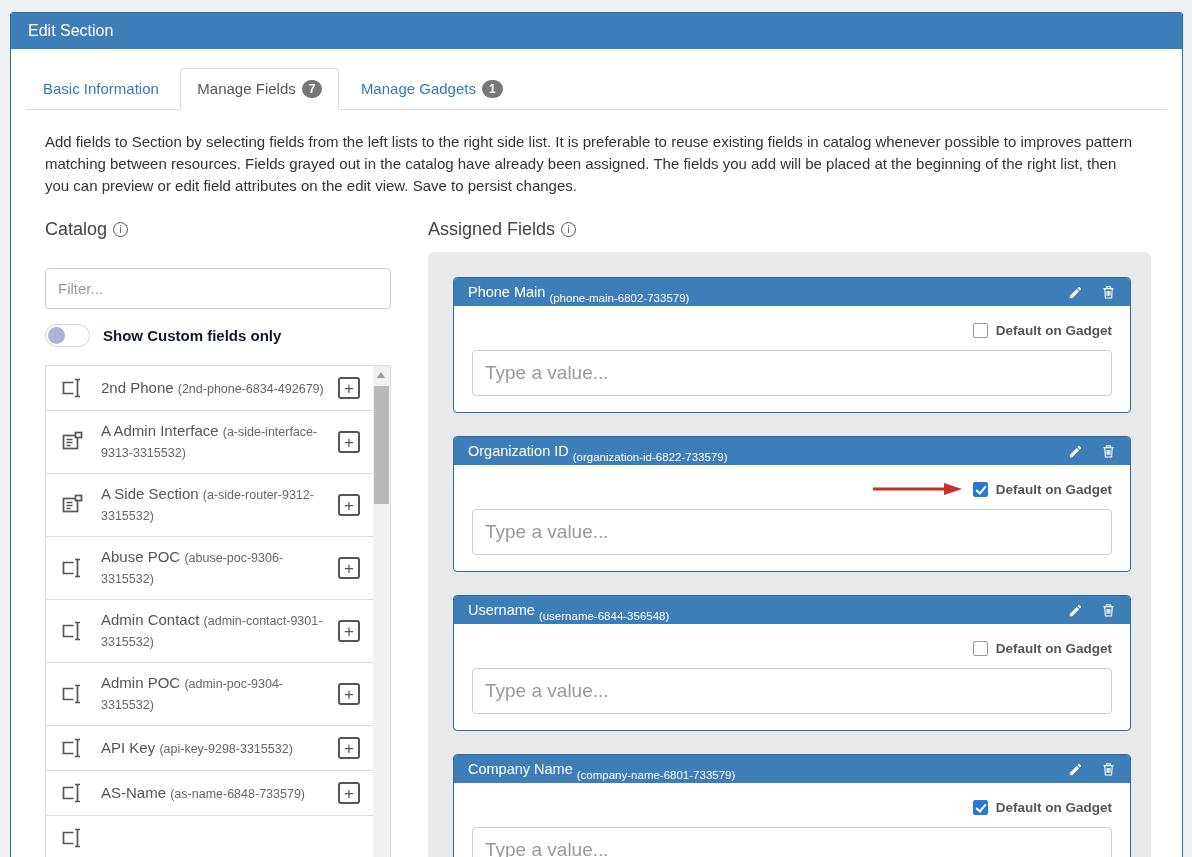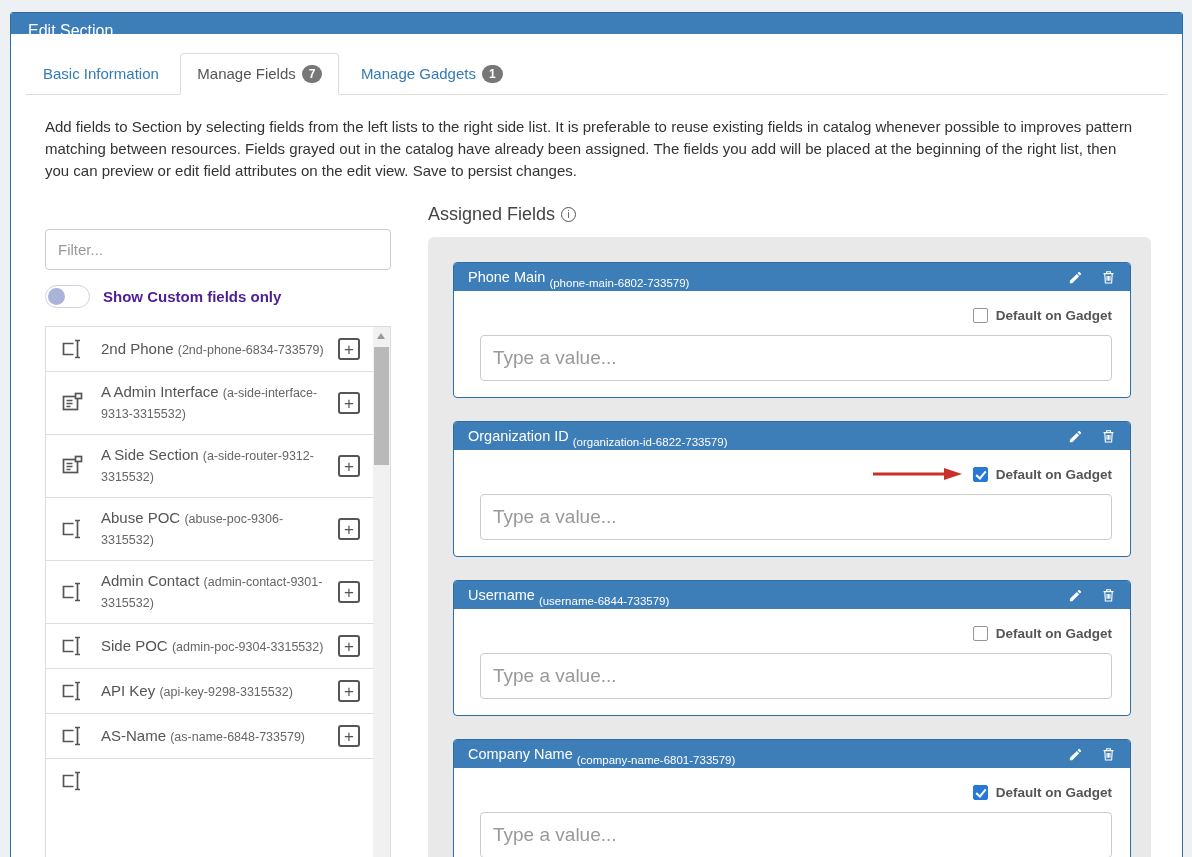--- a/index.html
+++ b/index.html
@@ -18,21 +18,21 @@
     background:#edf1f4;
     font-family:"Liberation Sans","DejaVu Sans",sans-serif;
     color:#333;
     position:relative;
   }
   .panel{
     position:absolute;left:10px;top:12px;width:1173px;height:980px;
     background:#fff;border:1px solid var(--panel-border-blue);border-radius:3px;
   }
   .panel-heading{
-    background:var(--header-blue);color:#fff;height:21px;line-height:35px;
+    background:var(--header-blue);color:#fff;height:36px;line-height:35px;
     padding:0 17px;font-size:16px;border-radius:2px 2px 0 0;
   }
   .panel-body{padding:18px 15px 0 15px;}
 
   
   ul.tabs{list-style:none;border-bottom:1px solid #ddd;display:block;height:43px;}
   ul.tabs li{
     display:inline-block;padding:11px 16px;font-size:15px;color:var(--link-blue);
     cursor:pointer;border:1px solid transparent;border-radius:4px 4px 0 0;
     margin-bottom:-1px;position:relative;top:1px;background:transparent;
@@ -59,33 +59,33 @@
     display:inline-block;width:15px;height:15px;border:1px solid #555;border-radius:50%;
     font-size:10px;line-height:13px;text-align:center;color:#555;vertical-align:2px;
     margin-left:6px;font-style:normal;
   }
   .info-icon::before{content:"i";}
 
   
   .col-catalog{width:346px;flex:none;}
   .filter-input{
     width:100%;height:41px;border:1px solid #ccc;border-radius:4px;padding:14px 12px;
-    font-size:15px;font-family:inherit;color:#333;outline:none;margin-top:25px;
+    font-size:15px;font-family:inherit;color:#333;outline:none;margin-top:16px;
   }
   .filter-input::placeholder{color:#999;}
   .toggle-row{display:flex;align-items:center;margin-top:14px;height:24px;}
   .toggle{
     width:45px;height:23px;border:1px solid #ced3e0;border-radius:12px;background:#fff;
     position:relative;display:inline-block;cursor:pointer;flex:none;
   }
   .toggle .knob{
     position:absolute;left:2px;top:2px;width:17px;height:17px;border-radius:50%;
     background:var(--toggle-knob);
   }
-  .toggle-label{font-size:15px;font-weight:bold;color:#4c1d95;margin-left:13px;}
+  .toggle-label{font-size:15px;font-weight:bold;color:#0f172a;margin-left:13px;}
 
   .list{
     margin-top:18px;border:1px solid #ddd;position:relative;height:548px;
     padding-right:17px;background:#fff;
   }
   .item{
     display:flex;align-items:center;padding:10px 0;border-bottom:1px solid #ddd;
     cursor:grab;background:#fff;
   }
   .item:last-child{border-bottom:none;}
@@ -121,21 +121,21 @@
   }
   .card:last-child{margin-bottom:0;}
   .card-header{
     background:var(--header-blue);color:#fff;height:28px;display:flex;align-items:center;
     padding:2px 14px;
   }
   .card-name{font-size:14.5px;}
   .card-id{font-size:11.5px;margin-left:4px;margin-top:12px;}
   .hdr-icons{margin-left:auto;display:flex;align-items:center;gap:18px;}
   .hdr-icons svg{display:block;cursor:pointer;}
-  .card-body{padding:14px 18px 16px 18px;margin-left:8px;}
+  .card-body{padding:14px 18px 16px 18px;}
   .chk-row{display:flex;align-items:center;justify-content:flex-end;height:20px;}
   .pointer-arrow{margin-right:10px;display:block;}
   .checkbox{
     width:15px;height:15px;border:1px solid #979797;border-radius:2px;background:#fff;
     display:inline-block;position:relative;flex:none;cursor:pointer;
   }
   .checkbox.checked{background:var(--checkbox-blue);border-color:var(--checkbox-blue);}
   .checkbox.checked::after{
     content:"";position:absolute;left:4.5px;top:1px;width:4px;height:8px;
     border:solid #fff;border-width:0 2px 2px 0;transform:rotate(40deg);
@@ -166,39 +166,42 @@
   <li>
     <span class="tab-label">Manage Gadgets</span><span class="badge">1</span>
   </li>
 </ul>
 
     <p class="desc">Add fields to Section by selecting fields from the left lists to the right side list. It is preferable to reuse existing fields in catalog whenever possible to improves pattern matching between resources. Fields grayed out in the catalog have already been assigned. The fields you add will be placed at the beginning of the right list, then you can preview or edit field attributes on the edit view. Save to persist changes.</p>
 
     <div class="columns">
 
       <div class="col-catalog">
+        <div class="col-title">
+          <span>Catalog</span><span class="info-icon"></span>
+        </div>
         <input class="filter-input" placeholder="Filter..." style="">
         <div class="toggle-row">
           <span class="toggle">
               <span class="knob"></span>
             </span>
           <span class="toggle-label">Show Custom fields only</span>
         </div>
         <div class="list">
           <div id="catalog-items">
 
   <div class="item">
     <span class="item-icon">
                   <svg width="24" height="24" viewBox="0 0 24 24" fill="none" stroke="#555" stroke-width="1.7">
                     <path d="M13.5 6.5H3.5v11h10"></path>
                     <path d="M17.5 3.5v17"></path>
                     <path d="M15 3.5h5M15 20.5h5"></path>
                   </svg>
                 </span>
-    <span class="item-text"><span class="item-name">2nd Phone</span> <span class="item-id">(2nd-phone-6834-733579)</span></span>
+    <span class="item-text"><span class="item-name">2nd Phone</span> <span class="item-id">(2nd-phone-6834-492679)</span></span>
     <button class="add-btn"></button>
   </div>
 
   <div class="item">
     <span class="item-icon">
                   <svg width="24" height="24" viewBox="0 0 24 24" fill="none" stroke="#555" stroke-width="1.7">
                     <rect x="3.5" y="5.5" width="14" height="13"></rect>
                     <path d="M6.5 9.5h6M6.5 12.5h6M6.5 15.5h4"></path>
                     <rect x="15.5" y="2.5" width="6" height="5" fill="#fff"></rect>
                   </svg>
@@ -244,21 +247,21 @@
   </div>
 
   <div class="item">
     <span class="item-icon">
                   <svg width="24" height="24" viewBox="0 0 24 24" fill="none" stroke="#555" stroke-width="1.7">
                     <path d="M13.5 6.5H3.5v11h10"></path>
                     <path d="M17.5 3.5v17"></path>
                     <path d="M15 3.5h5M15 20.5h5"></path>
                   </svg>
                 </span>
-    <span class="item-text"><span class="item-name">Side POC</span> <span class="item-id">(admin-poc-9304-3315532)</span></span>
+    <span class="item-text"><span class="item-name">Admin POC</span> <span class="item-id">(admin-poc-9304-3315532)</span></span>
     <button class="add-btn"></button>
   </div>
 
   <div class="item">
     <span class="item-icon">
                   <svg width="24" height="24" viewBox="0 0 24 24" fill="none" stroke="#555" stroke-width="1.7">
                     <path d="M13.5 6.5H3.5v11h10"></path>
                     <path d="M17.5 3.5v17"></path>
                     <path d="M15 3.5h5M15 20.5h5"></path>
                   </svg>
@@ -354,21 +357,21 @@
         <span class="checkbox checked"></span>
         <span class="chk-label">Default on Gadget</span>
       </div>
       <input class="value-input" placeholder="Type a value..." style="">
     </div>
   </div>
 
   <div class="card">
     <div class="card-header">
       <span class="card-name">Username</span>
-      <span class="card-id">(username-6844-733579)</span>
+      <span class="card-id">(username-6844-356548)</span>
       <span class="hdr-icons">
         <svg class="pencil" width="15" height="15" viewBox="0 0 24 24">
                     <path d="M3 17.2V21h3.8L17.8 9.9l-3.7-3.7L3 17.2zM20.7 7c.4-.4.4-1 0-1.4l-2.3-2.3c-.4-.4-1-.4-1.4 0l-1.8 1.8 3.7 3.7L20.7 7z" fill="#fff"></path>
                   </svg>
         <svg class="trash" width="15" height="16" viewBox="0 0 24 24" fill="none" stroke="#fff" stroke-width="1.8">
                     <path d="M4 6.5h16"></path>
                     <path d="M9 6.5V3.5h6v3"></path>
                     <path d="M6 6.5l1 15h10l1-15"></path>
                     <path d="M9.7 10.5v7.5M12 10.5v7.5M14.3 10.5v7.5"></path>
                   </svg>

